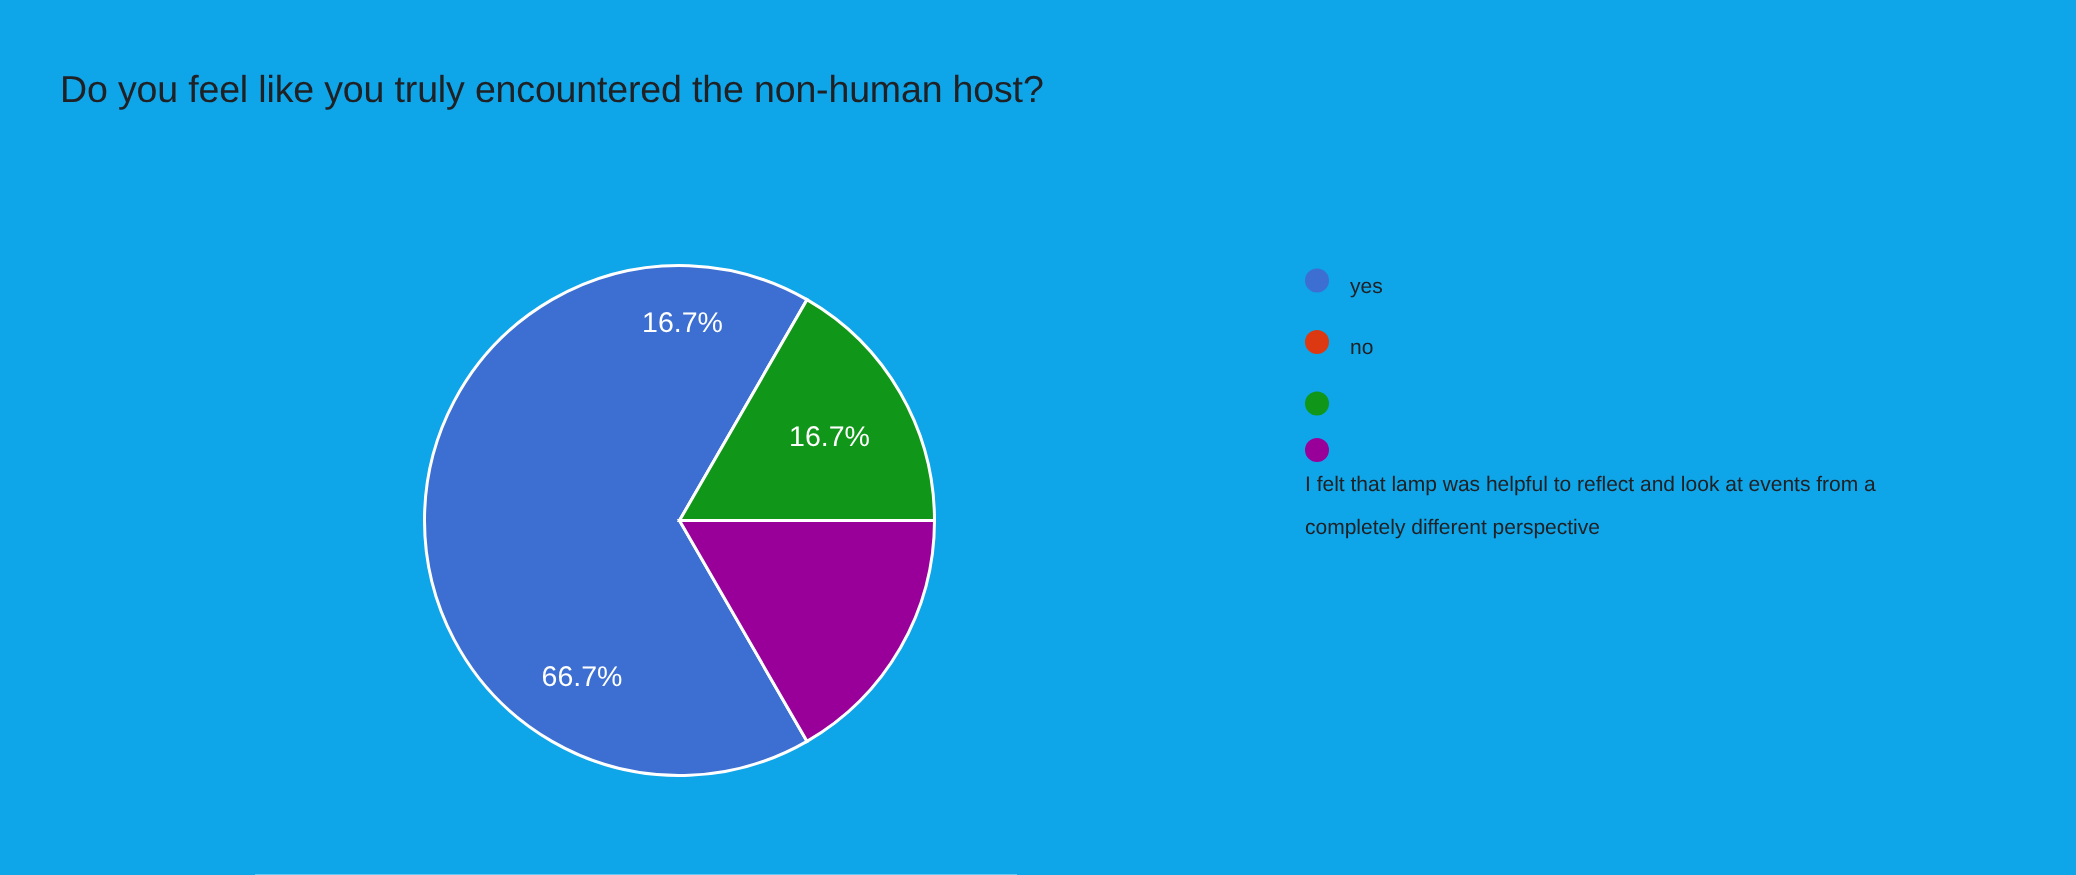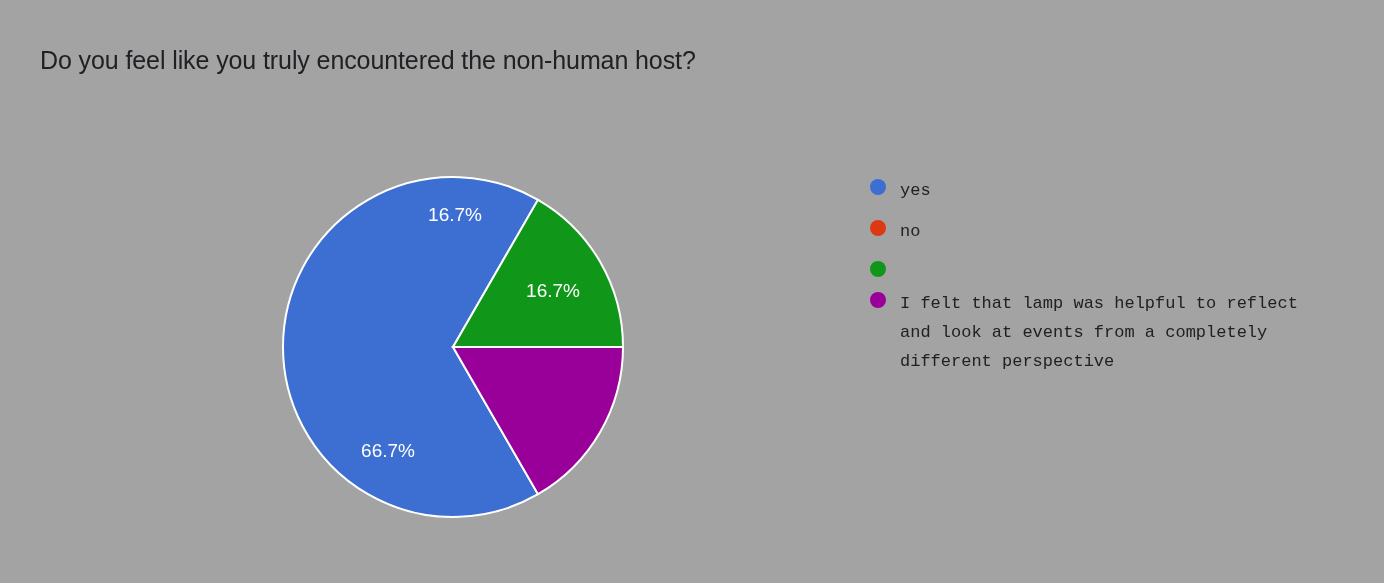--- a/index.html
+++ b/index.html
@@ -12,21 +12,21 @@
     height: 583px;
     font-family: "Liberation Sans", sans-serif;
     color: #202124;
     overflow: hidden;
     position: relative;
   }
 
   .page {
     position: absolute;
     inset: 0;
-    background: #a3a3a3;
+    background: #0ea5e9;
   }
 
   
   .header {
     position: absolute;
     left: 40px;
     top: 44px;
     width: 900px;
   }
   .q-title {
@@ -81,35 +81,34 @@
     position: absolute;
     left: 870px;
     top: 36px;
     width: 450px;
   }
   .legend-item {
     display: flex;
     align-items: flex-start;
     margin-bottom: 12px;
   }
-  .legend-item:last-child { margin-bottom: 0; }
+  .legend-item:last-child { margin-bottom: 0; flex-direction: column; }
   .legend-dot {
     width: 16px;
     height: 16px;
     border-radius: 50%;
     flex: 0 0 16px;
     margin-top: 3px;
     margin-right: 14px;
   }
   .legend-label {
-    font-size: 17px;
+    font-size: 14px;
     line-height: 29px;
     color: #202124;
     max-width: 404px;
-    font-family: Liberation Mono, monospace;
   }
 </style>
 </head>
 <body>
 
 <div class="page">
 
   <div class="header">
     <h1 class="q-title">Do you feel like you truly encountered the non-human host?</h1>
   </div>

